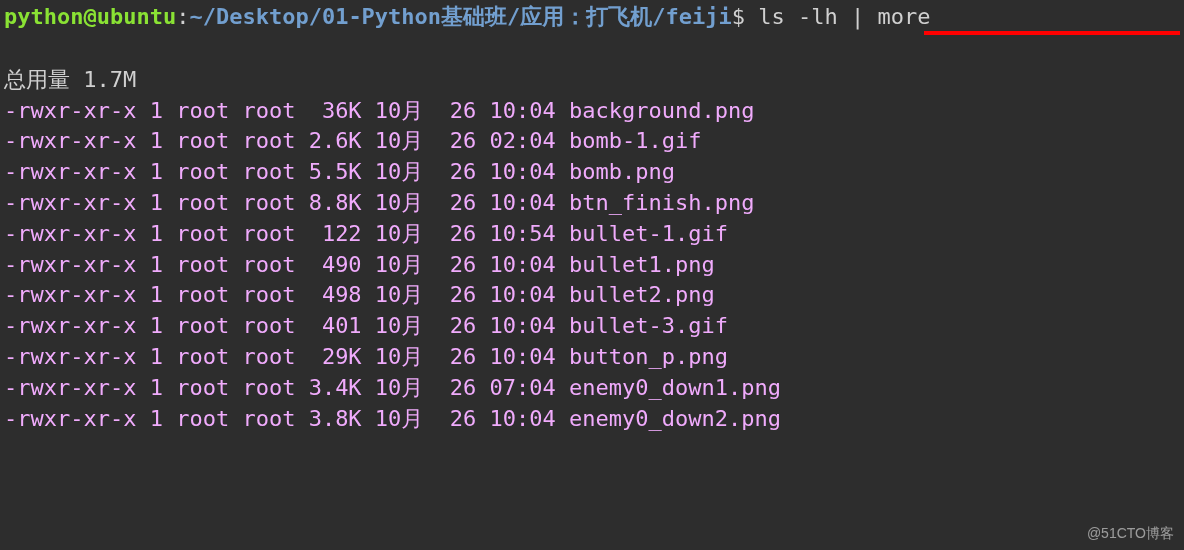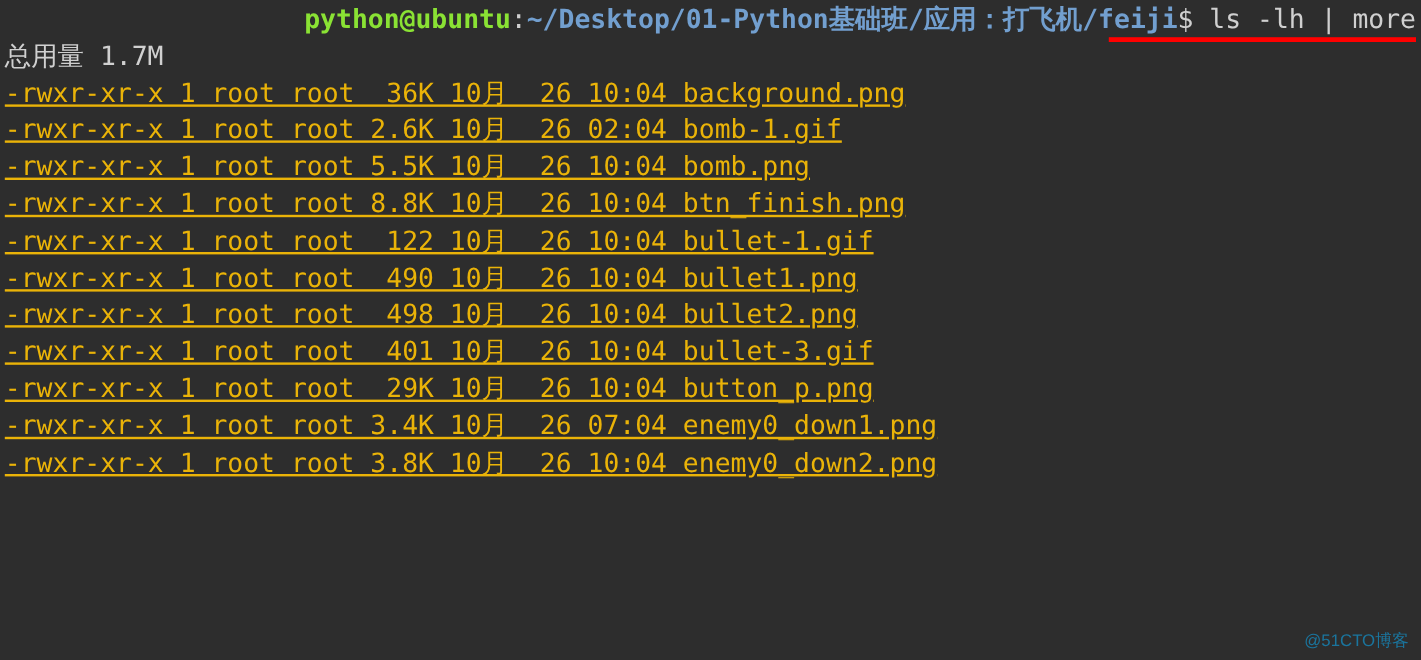--- a/index.html
+++ b/index.html
@@ -15,21 +15,20 @@
       color: #d0d0d0;
       width: 1184px;
       height: 550px;
       overflow: hidden;
       padding: 2px 4px;
       position: relative;
     }
     .prompt-line {
       white-space: nowrap;
       position: relative;
-      text-align: right;
     }
     .user-host {
       color: #8ae234;
       font-weight: bold;
     }
     .colon {
       color: #d0d0d0;
     }
     .path {
       color: #729fcf;
@@ -43,52 +42,52 @@
     }
     .underline {
       position: absolute;
       height: 4px;
       background: #ff0000;
       bottom: -2px;
     }
     .total-line {
       color: #d0d0d0;
       white-space: pre;
+      margin-top: 32px;
     }
     .file-row {
       white-space: pre;
-      color: #eab308;
-      text-decoration: underline;
+      color: #f0abfc;
     }
     .watermark {
       position: absolute;
       right: 10px;
       bottom: 6px;
-      color: #0ea5e9;
+      color: #e5e5e5;
       font-size: 14px;
       opacity: 0.6;
       font-family: sans-serif;
     }
   </style>
 </head>
 <body>
 
 <div class="prompt-line">
   <span class="user-host">python@ubuntu</span><span class="colon">:</span><span class="path">~/Desktop/01-Python基础班/应用：打飞机/feiji</span><span class="dollar">$</span><span class="command"> ls -lh | more</span>
   <span class="underline" style="left: 920px; width: 256px;"></span>
 </div>
 
 <div class="total-line">总用量 1.7M</div>
 
 <div id="file-list">
     <div class="file-row">-rwxr-xr-x 1 root root  36K 10月  26 10:04 background.png</div>
     <div class="file-row">-rwxr-xr-x 1 root root 2.6K 10月  26 02:04 bomb-1.gif</div>
     <div class="file-row">-rwxr-xr-x 1 root root 5.5K 10月  26 10:04 bomb.png</div>
     <div class="file-row">-rwxr-xr-x 1 root root 8.8K 10月  26 10:04 btn_finish.png</div>
-    <div class="file-row">-rwxr-xr-x 1 root root  122 10月  26 10:04 bullet-1.gif</div>
+    <div class="file-row">-rwxr-xr-x 1 root root  122 10月  26 10:54 bullet-1.gif</div>
     <div class="file-row">-rwxr-xr-x 1 root root  490 10月  26 10:04 bullet1.png</div>
     <div class="file-row">-rwxr-xr-x 1 root root  498 10月  26 10:04 bullet2.png</div>
     <div class="file-row">-rwxr-xr-x 1 root root  401 10月  26 10:04 bullet-3.gif</div>
     <div class="file-row">-rwxr-xr-x 1 root root  29K 10月  26 10:04 button_p.png</div>
     <div class="file-row">-rwxr-xr-x 1 root root 3.4K 10月  26 07:04 enemy0_down1.png</div>
     <div class="file-row">-rwxr-xr-x 1 root root 3.8K 10月  26 10:04 enemy0_down2.png</div>
   </div>
 
 <div class="watermark">@51CTO博客</div>
 

